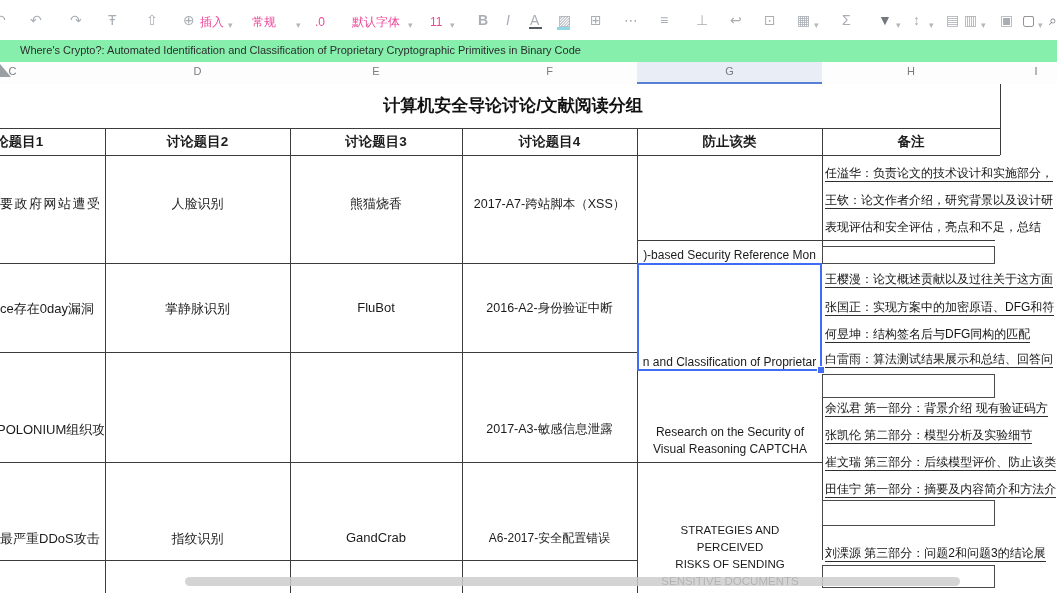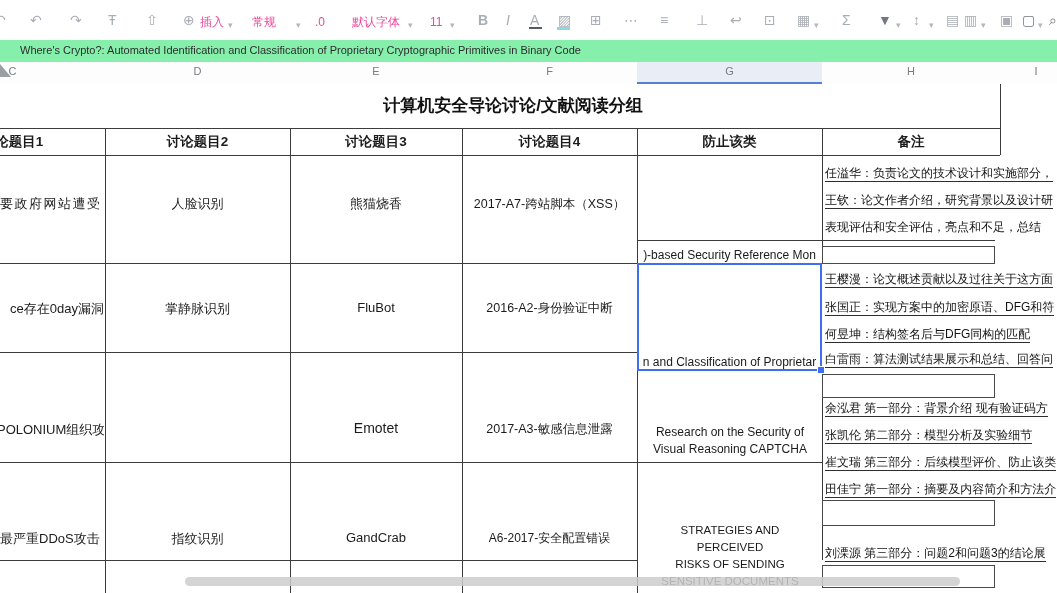--- a/index.html
+++ b/index.html
@@ -130,28 +130,27 @@
   <div class="cell hdr" style="left:462px;top:133px;width:175px">讨论题目4</div>
   <div class="cell hdr" style="left:637px;top:133px;width:185px">防止该类</div>
   <div class="cell hdr" style="left:822px;top:133px;width:178px">备注</div>
 
   <div class="cell" style="left:0;top:195px;width:104px;text-align:left;letter-spacing:1.5px">要政府网站遭受</div>
   <div class="cell" style="left:105px;top:195px;width:185px">人脸识别</div>
   <div class="cell" style="left:290px;top:195px;width:172px">熊猫烧香</div>
   <div class="cell" style="left:462px;top:196px;width:175px;font-size:12.5px">2017-A7-跨站脚本（XSS）</div>
   <div class="cell gsmall" style="left:638px;top:248px;width:183px">)-based Security Reference Mon</div>
 
-  <div class="cell" style="left:0;top:300px;width:104px;text-align:right">ce存在0day漏洞</div>
+  <div class="cell" style="left:0;top:300px;width:93px;text-align:right">ce存在0day漏洞</div>
   <div class="cell" style="left:105px;top:300px;width:185px">掌静脉识别</div>
   <div class="cell" style="left:290px;top:300px;width:172px">FluBot</div>
   <div class="cell" style="left:462px;top:300px;width:175px;font-size:12.5px">2016-A2-身份验证中断</div>
   <div class="cell gsmall" style="left:639px;top:355px;width:181px">n and Classification of Proprietar</div>
 
   <div class="cell" style="left:-3px;top:421px;width:107px;text-align:left">POLONIUM组织攻</div>
-  <div class="cell" style="left:290px;top:420px;width:172px;font-size:14px">Emotet</div>
   <div class="cell" style="left:462px;top:421px;width:175px;font-size:12.5px">2017-A3-敏感信息泄露</div>
   <div class="cell gsmall gwrap" style="left:652px;top:424px;width:156px">Research on the Security of Visual Reasoning CAPTCHA</div>
 
   <div class="cell" style="left:0;top:530px;width:104px;text-align:left">最严重DDoS攻击</div>
   <div class="cell" style="left:105px;top:530px;width:185px">指纹识别</div>
   <div class="cell" style="left:290px;top:530px;width:172px">GandCrab</div>
   <div class="cell" style="left:462px;top:530px;width:175px;font-size:12px">A6-2017-安全配置错误</div>
   <div class="cell gpre" style="left:652px;top:522px;width:156px;height:70px">STRATEGIES AND
 PERCEIVED
 RISKS OF SENDING

